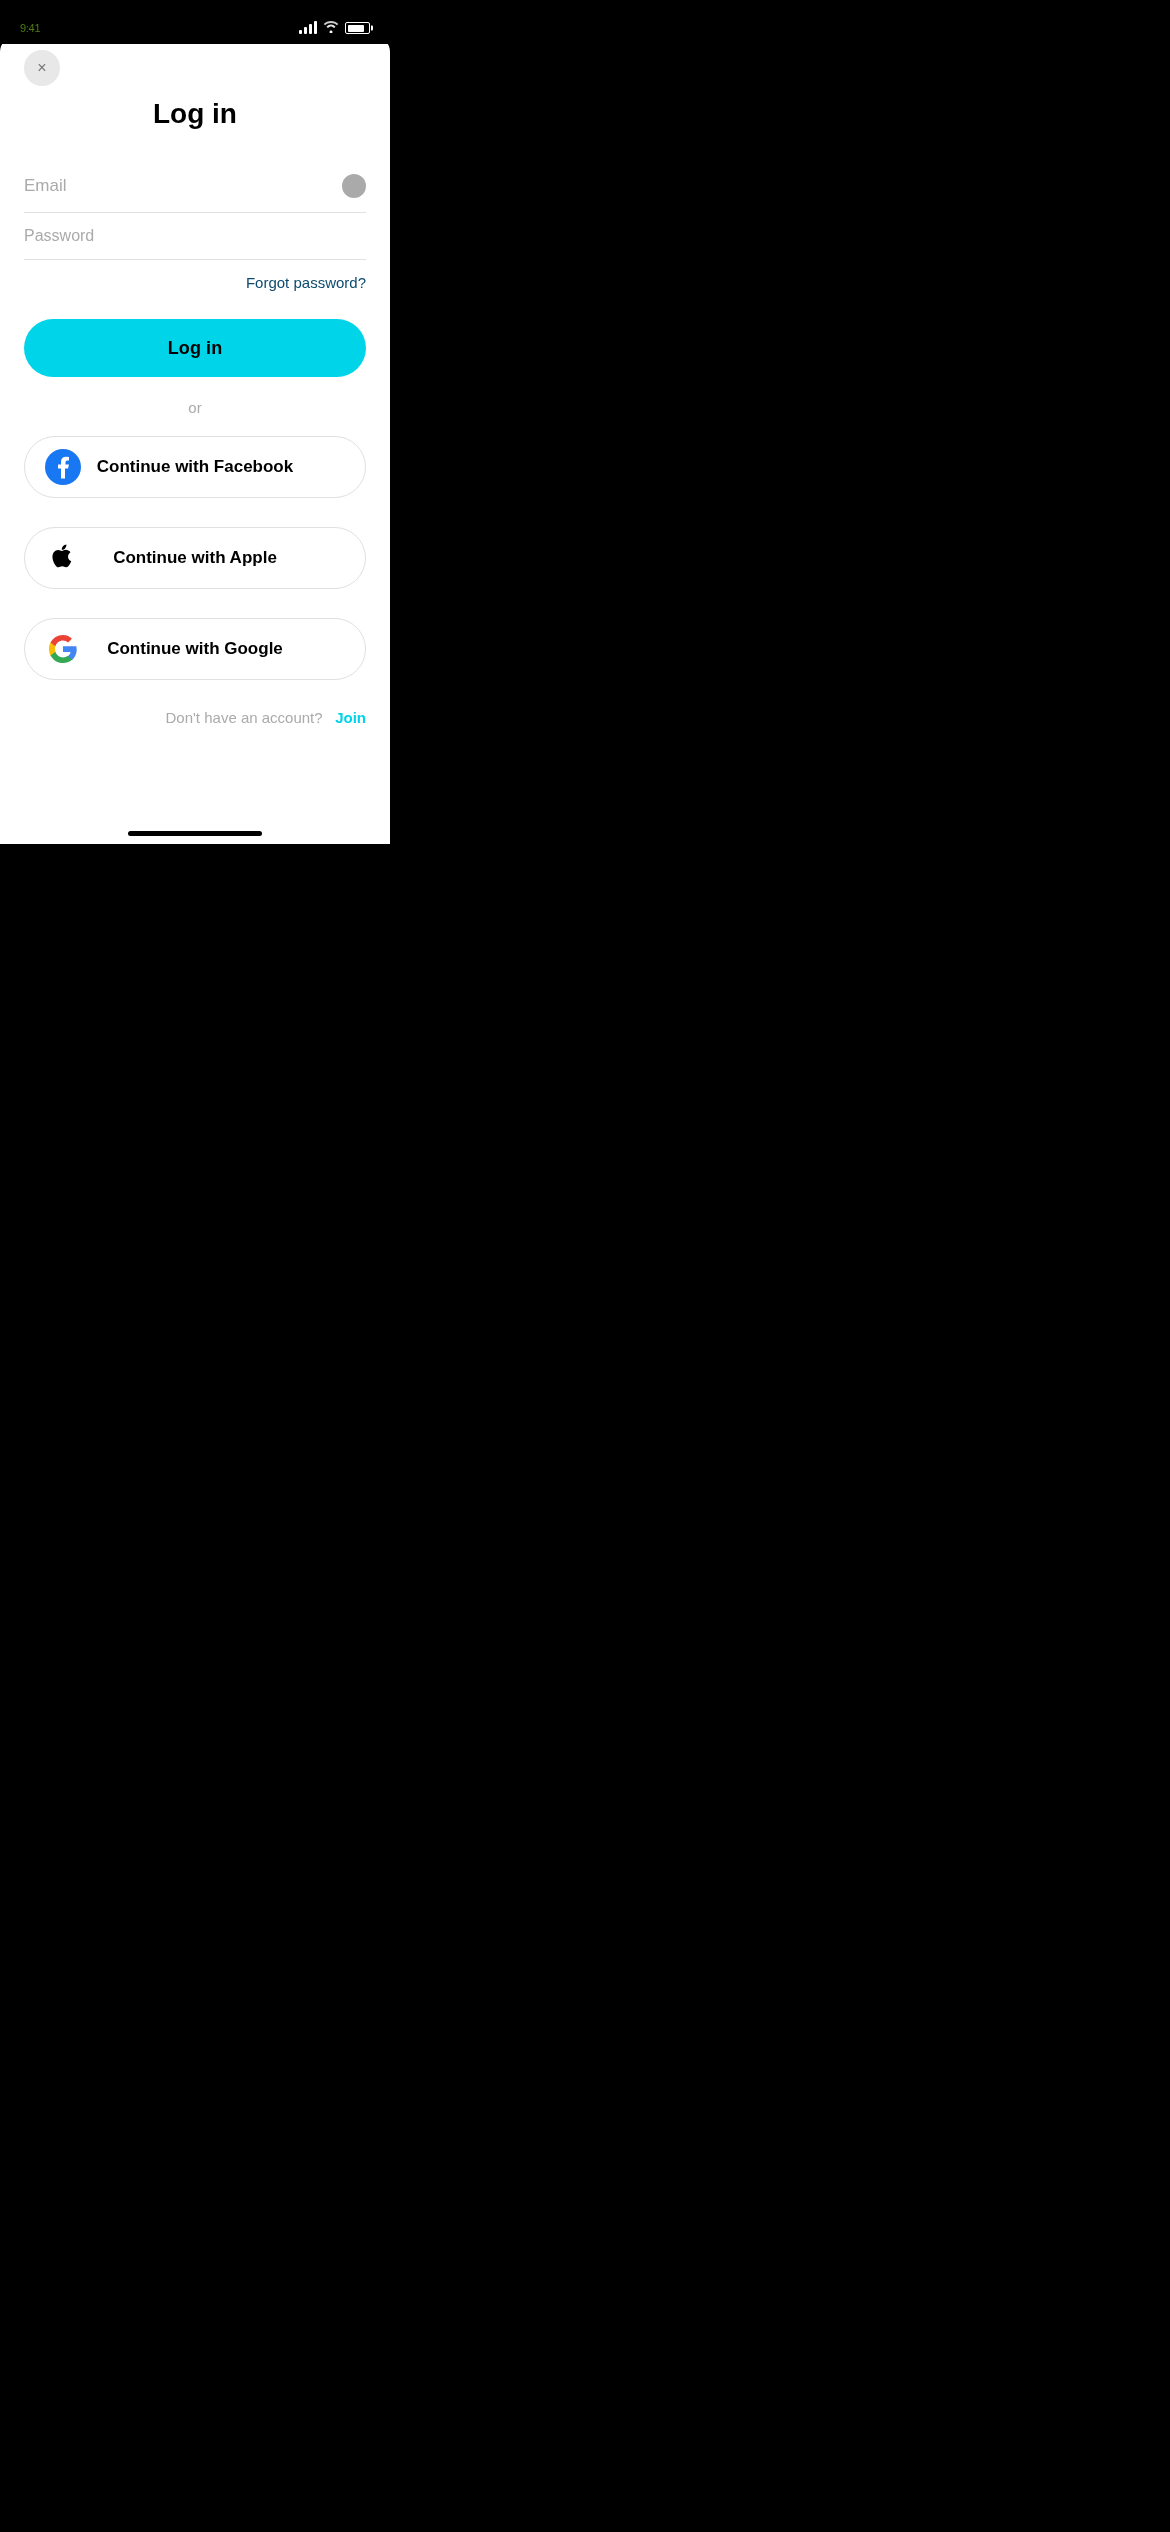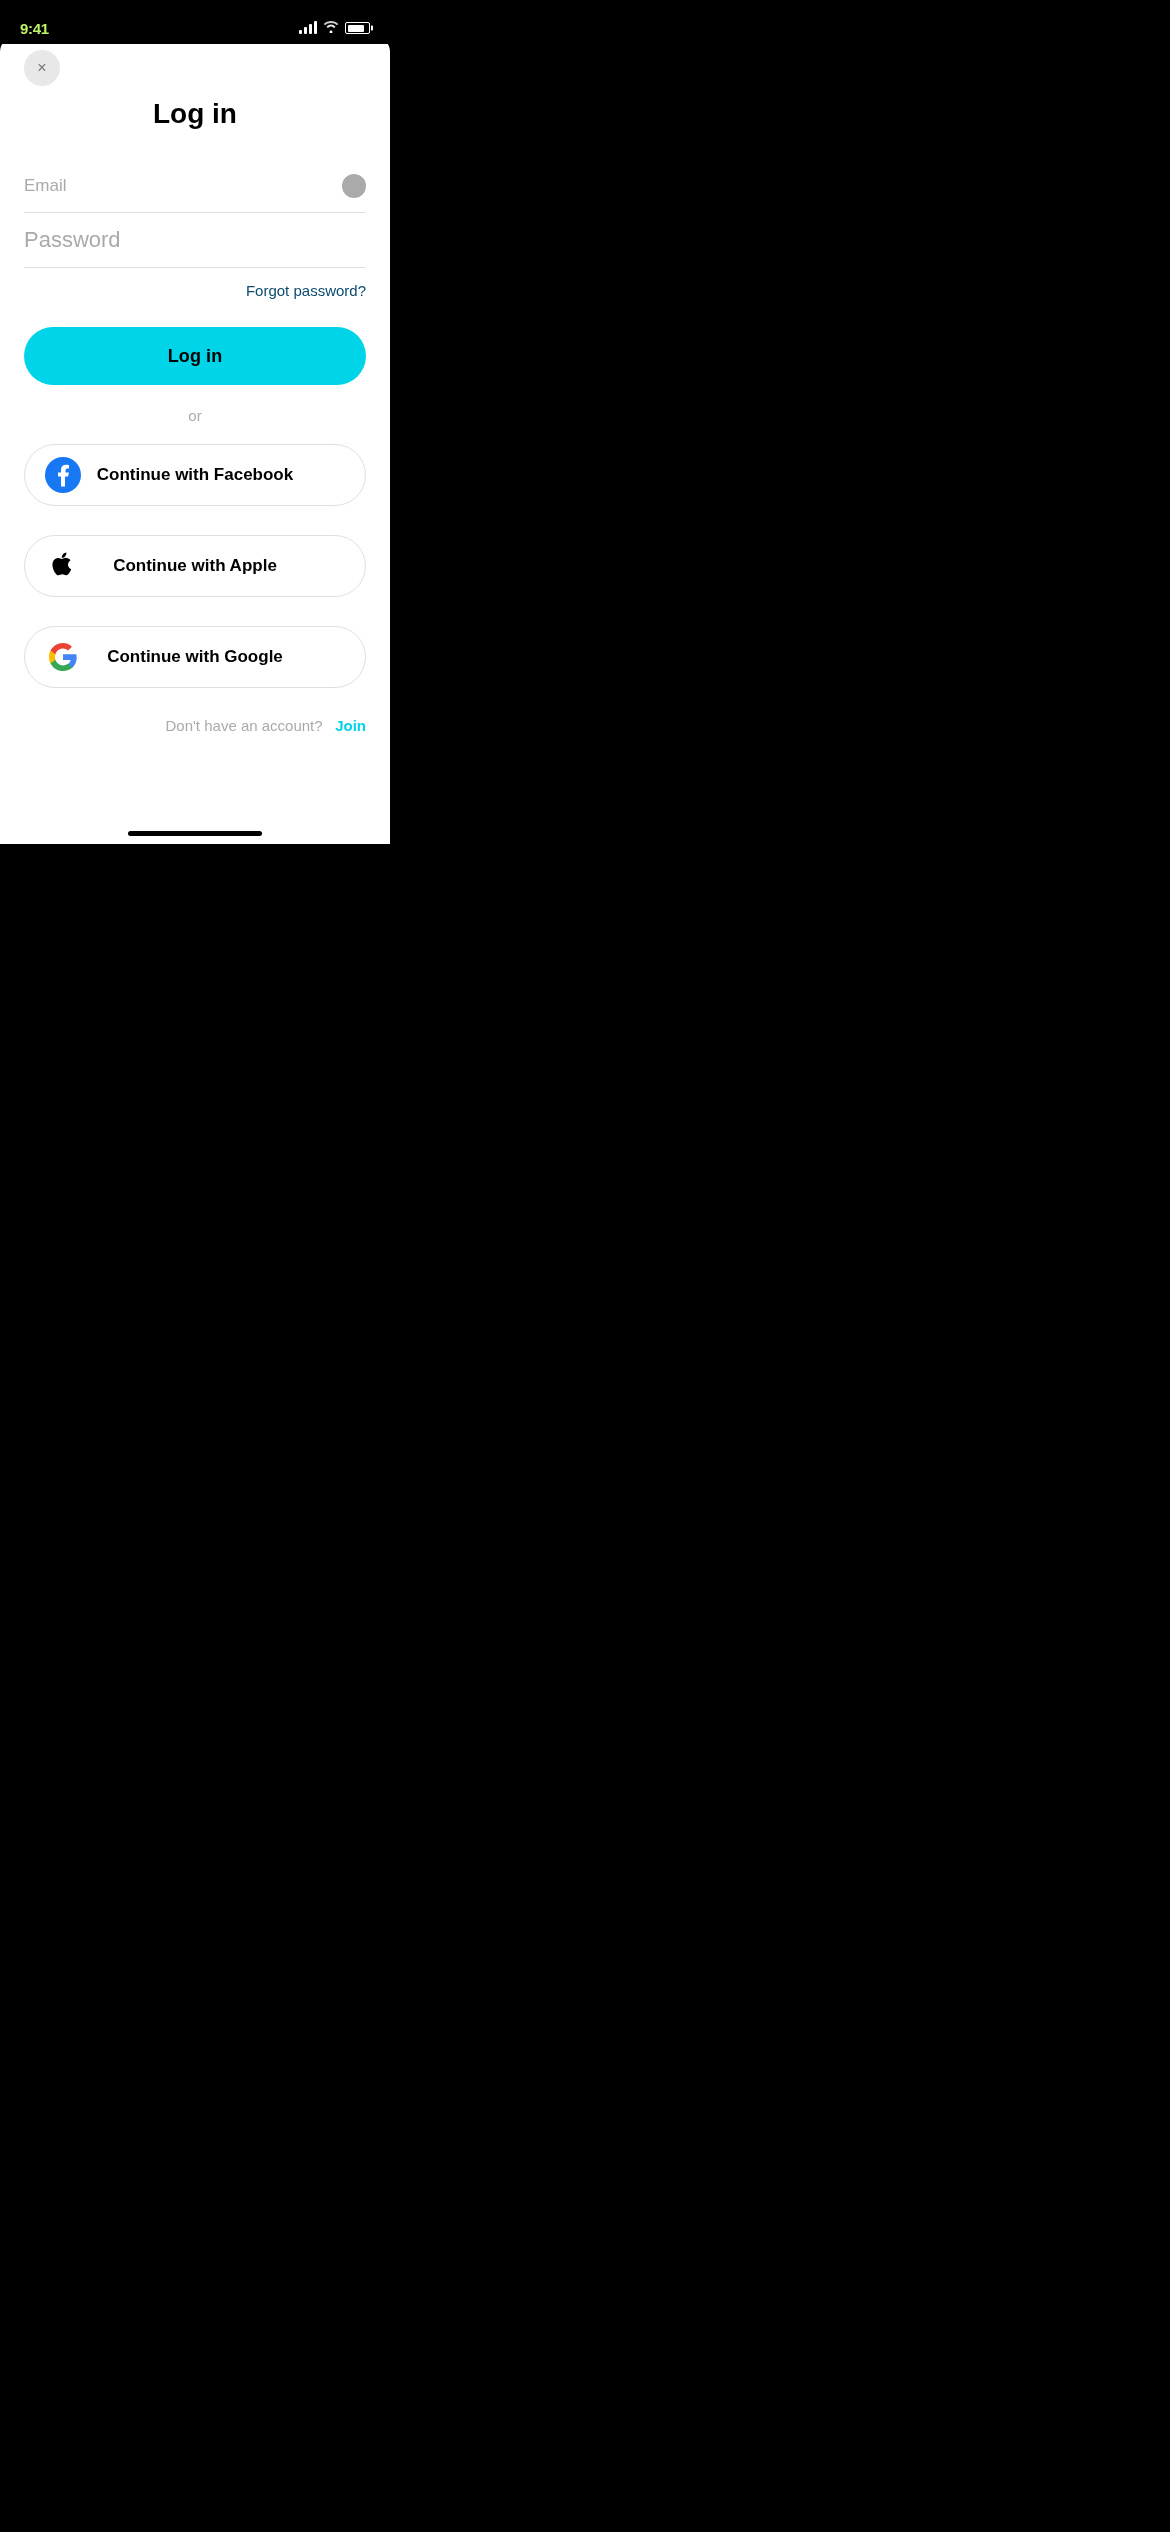--- a/index.html
+++ b/index.html
@@ -21,23 +21,23 @@
       background: #000;
       display: flex;
       align-items: center;
       justify-content: space-between;
       padding: 12px 20px 0 20px;
       position: relative;
       z-index: 10;
     }
 
     .status-time {
-      color: #bef264;
-      font-size: 15px;
-      font-weight: 700;
+      color: #4d7c0f;
+      font-size: 11px;
+      font-weight: 400;
       letter-spacing: -0.3px;
     }
 
     .status-icons {
       display: flex;
       align-items: center;
       gap: 6px;
     }
 
     .signal-bars {
@@ -127,21 +127,21 @@
       color: #000;
       margin-top: 12px;
       margin-bottom: 30px;
     }
 
     .input-field {
       width: 100%;
       border: none;
       border-bottom: 1px solid #e0e0e0;
       padding: 14px 0;
-      font-size: 22px;
+      font-size: 16px;
       color: #000;
       background: transparent;
       outline: none;
     }
 
     .input-field::placeholder {
       color: #aaa;
     }
 
     .email-row {

